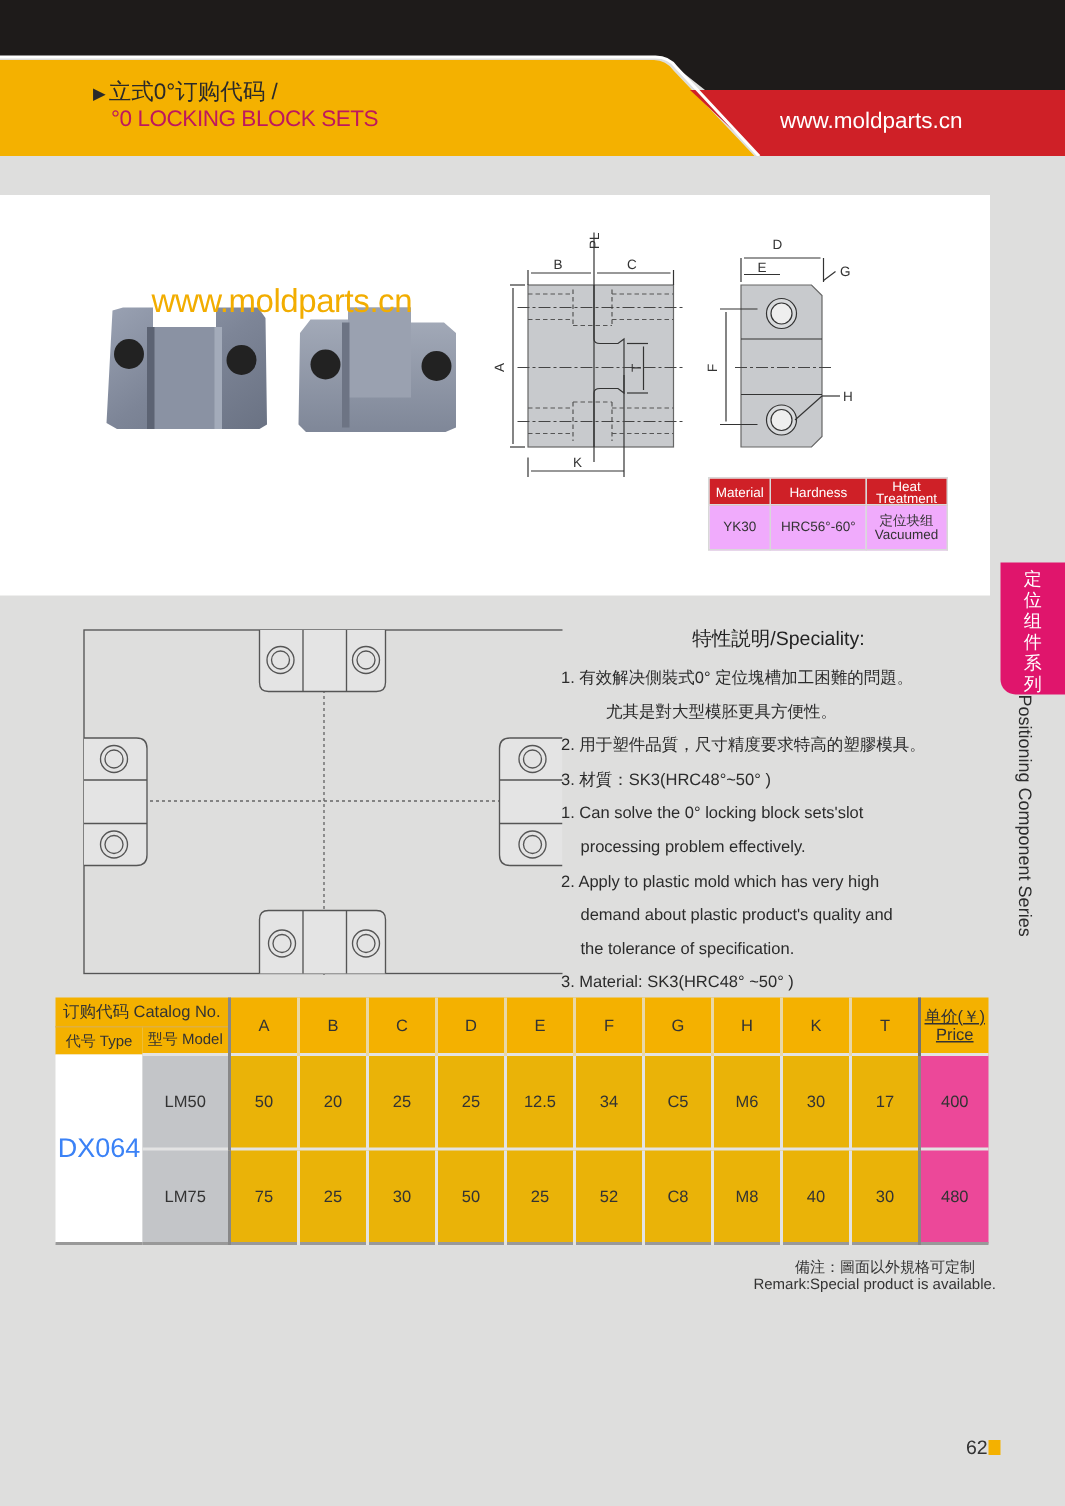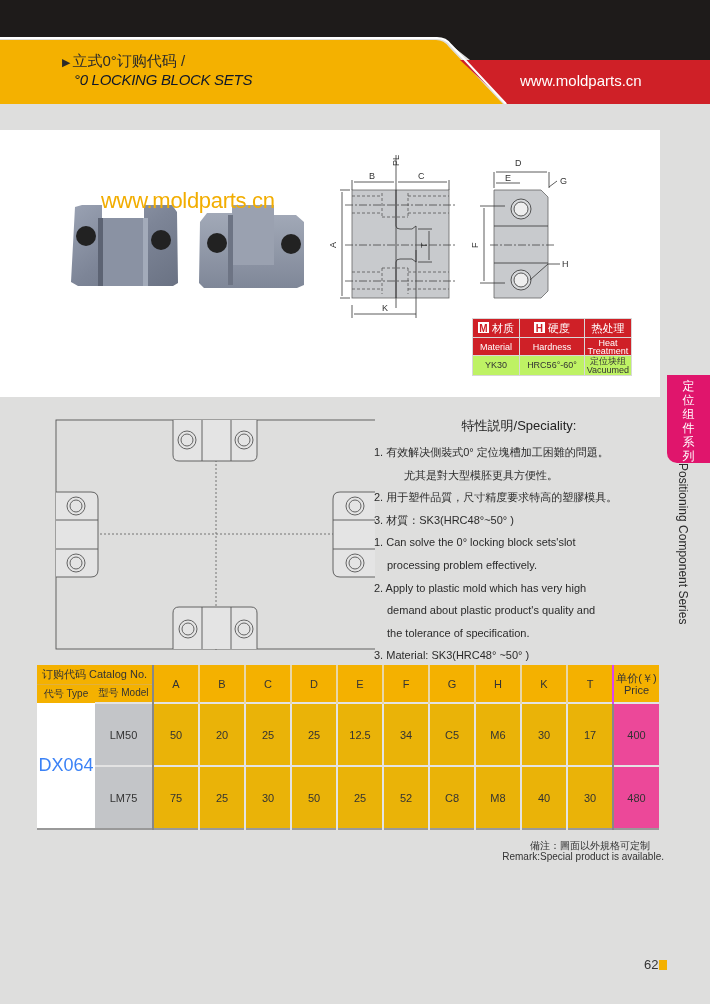--- a/index.html
+++ b/index.html
@@ -1,51 +1,51 @@
 <!DOCTYPE html>
 <html><head>
 <meta charset="utf-8">
 <style>
   * { margin: 0; padding: 0; box-sizing: border-box; }
   body { width: 710px; height: 1004px; background: #dededd; font-family: "Liberation Sans", "DejaVu Sans", sans-serif; position: relative; overflow: hidden; color: #333; }
   .header { position: absolute; left: 0; top: 0; width: 710px; height: 104px; }
   .header svg { position: absolute; left: 0; top: 0; }
   .title-cn { position: absolute; left: 62px; top: 52px; font-size: 15px; color: #2a2a2a; letter-spacing: 0px; }
   .title-cn .tri { font-size: 11px; margin-right: 2px; }
-  .title-en { position: absolute; left: 74px; top: 71px; font-size: 15px; color: #0f172a; letter-spacing: -0.3px; font-style: italic; }
+  .title-en { position: absolute; left: 74px; top: 71px; font-size: 15px; color: #be185d; letter-spacing: -0.3px; }
   .site-url { position: absolute; left: 520px; top: 72px; font-size: 15px; color: #fff; }
 
   .photo-panel { position: absolute; left: 0; top: 130px; width: 660px; height: 267px; background: #fff; }
   .watermark { position: absolute; left: 101px; top: 188px; font-size: 22px; color: #f2ad00; letter-spacing: -0.3px; z-index: 3; }
 
   .spec-table { position: absolute; left: 472px; top: 318px; width: 160px; border-collapse: collapse; font-size: 9px; }
   .spec-table td { border: 1px solid #d8d8d8; text-align: center; padding: 0; }
   .spec-table .r1 td { background: #cf2027; color: #fff; height: 19px; font-size: 11px; }
   .spec-table .r2 td { background: #cf2027; color: #fff; height: 18px; font-size: 9px; line-height: 8px; }
-  .spec-table .r3 td { background: #bef264; color: #333; height: 20px; font-size: 9px; line-height: 9px; margin-left: 24px; }
+  .spec-table .r3 td { background: #f0abfc; color: #333; height: 30px; font-size: 9px; line-height: 9px; margin-left: 24px; }
   .badge { display: inline-block; background: #fff; color: #cf2027; font-weight: bold; width: 11px; height: 11px; line-height: 11px; font-size: 10px; margin-right: 3px; border: 1px solid #fff; }
 
   .side-tab { position: absolute; left: 667px; top: 375px; width: 43px; height: 88px; background: #e0156c; border-bottom-left-radius: 10px; color: #fff; font-size: 12px; text-align: center; line-height: 14px; padding-top: 4px; }
   .side-en { position: absolute; left: 676px; top: 463px; width: 14px; height: 160px; }
   .side-en span { position: absolute; left: 0; top: 0; transform-origin: 0 0; transform: rotate(90deg) translate(0, -14px); white-space: nowrap; font-size: 12px; color: #2b2b2b; }
 
   .layout-diagram { position: absolute; left: 55px; top: 419px; }
 
   .speciality { position: absolute; left: 374px; top: 417px; width: 290px; }
   .spec-title { font-size: 13px; color: #222; margin-bottom: 6px; text-align: center; }
   .spec-line { font-size: 11px; color: #2b2b2b; line-height: 22.6px; white-space: nowrap; }
   .spec-line.indent { padding-left: 13px; }
 
   .data-table { position: absolute; left: 37px; top: 665px; border-collapse: collapse; }
   .data-table td { text-align: center; font-size: 11px; color: #333; padding: 0; }
   .data-table .h1 td { background: #f4b100; height: 19px; font-size: 11px; color: #333; }
   .data-table .h2 td { background: #f4b100; height: 19px; font-size: 11px; color: #333; }
   .data-table .h-col { background: #f4b100; font-size: 14px; border-left: 2px solid #e9d7a6; }
   .data-table .h-col.first-dim { border-left: 2px solid #888; }
-  .data-table .price-h { font-size: 10px; line-height: 12px; border-left: 2px solid #d946ef; }
+  .data-table .price-h { font-size: 10px; line-height: 12px; border-left: 2px solid #737373; text-decoration: underline; }
   .data-table .body td { background: #eab308; height: 63px; border-left: 2px solid #e3e3e3; border-top: 2px solid #e3e3e3; }
   .data-table .body td.model { background: #c3c5c8; border-left: none; margin-left: 12px; }
   .data-table .body td.price { background: #ec4899; border-left: 2px solid #888; }
   .data-table .body td.first-dim { border-left: 2px solid #888; }
   .data-table td.type-cell { background: #fff !important; color: #3b82f6; font-size: 18px; border: none !important; }
   .data-table { border-bottom: 2px solid #999; }
 
   .remark { position: absolute; right: 46px; top: 840px; text-align: right; font-size: 10px; color: #333; line-height: 11px; }
   .remark .cn { padding-right: 14px; }
   .page-num { position: absolute; left: 644px; top: 957px; font-size: 13px; color: #333; }
@@ -169,25 +169,20 @@
       <text x="505" y="181" stroke="none">E</text>
       <text x="478" y="248" stroke="none" transform="rotate(-90 478 248)">F</text>
       <text x="560" y="184" stroke="none">G</text>
       <text x="562" y="267" stroke="none">H</text>
     </g>
   </svg>
   <div class="watermark" style="left:101px;top:58px;">www.moldparts.cn</div>
 
   <table class="spec-table" style="left:472px;top:188px;">
     <tbody>
-        <tr class="r1">
-      <td style="width:45px"><span class="badge">M</span><span>材质</span></td>
-      <td style="width:62px"><span class="badge">H</span><span>硬度</span></td>
-      <td style="width:45px">热处理</td>
-    </tr>
     <tr class="r2">
       <td>Material</td>
       <td>Hardness</td>
       <td>
             <div>Heat</div>
             <div>Treatment</div>
           </td>
     </tr>
     <tr class="r3">
       <td>YK30</td>

